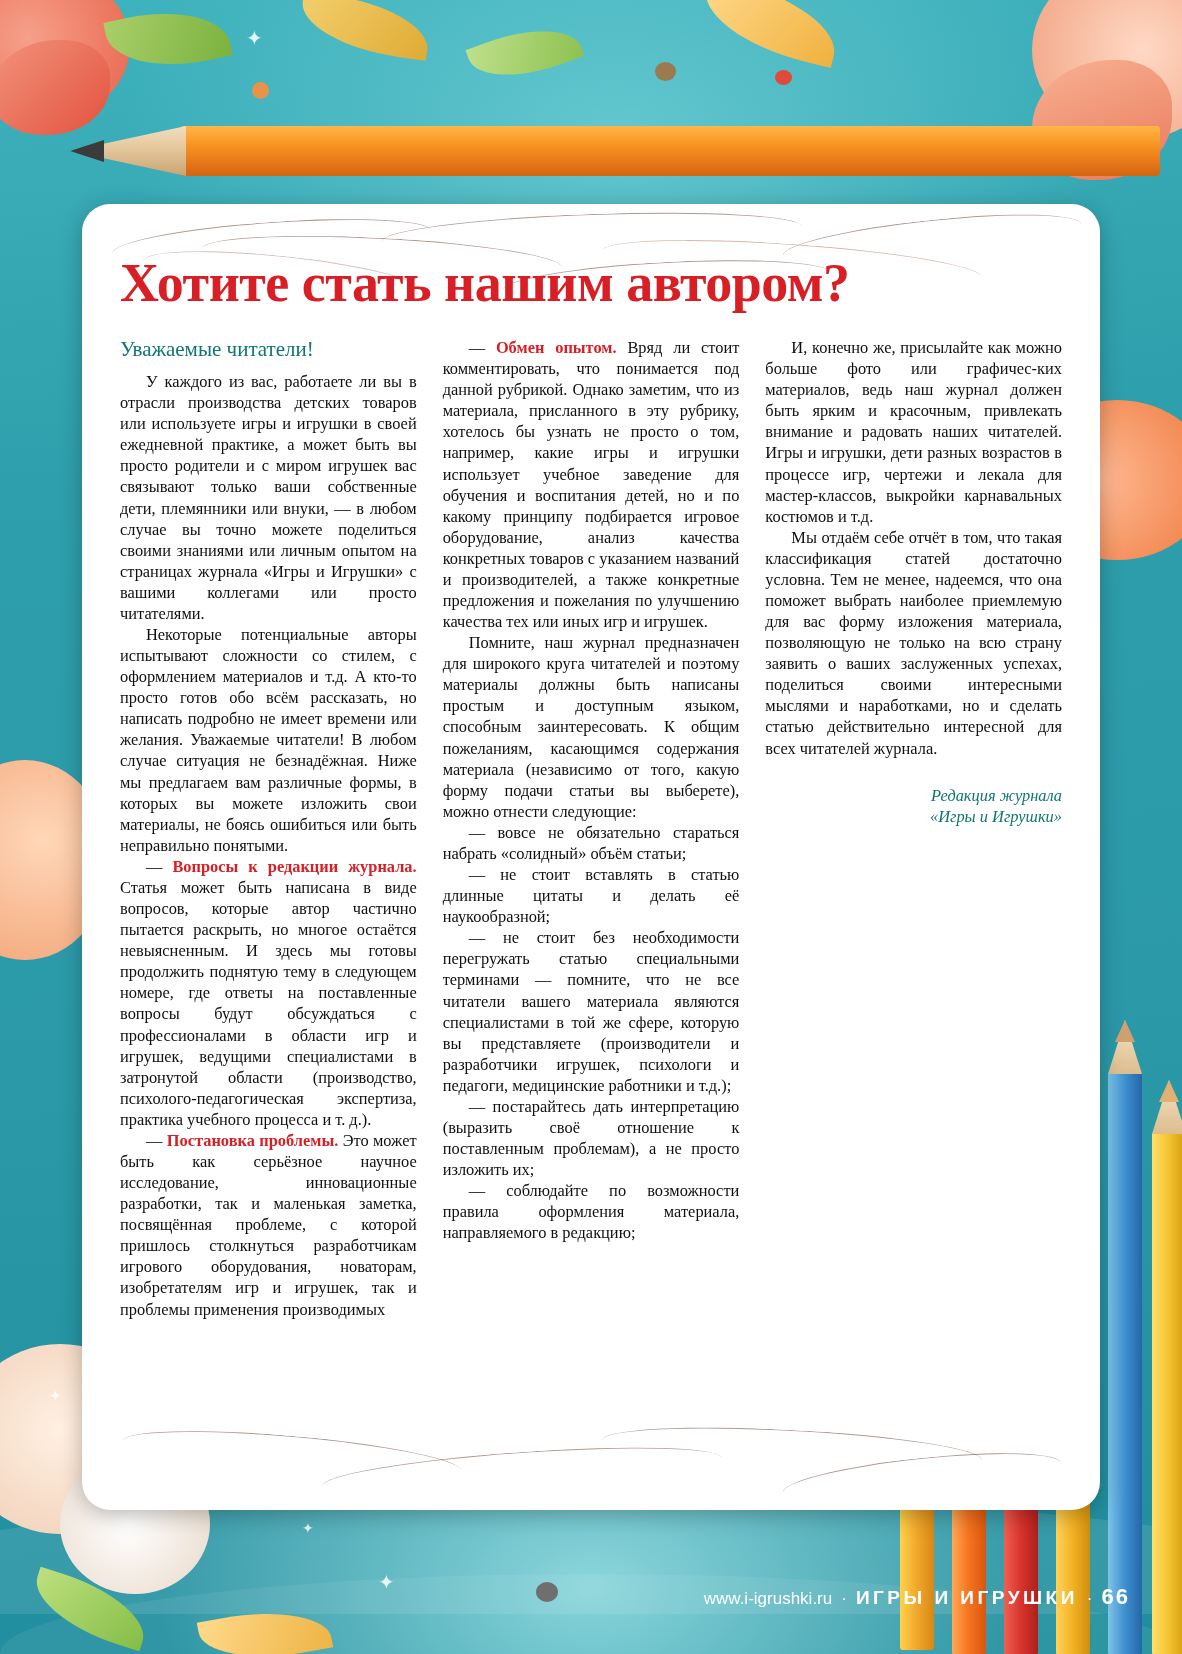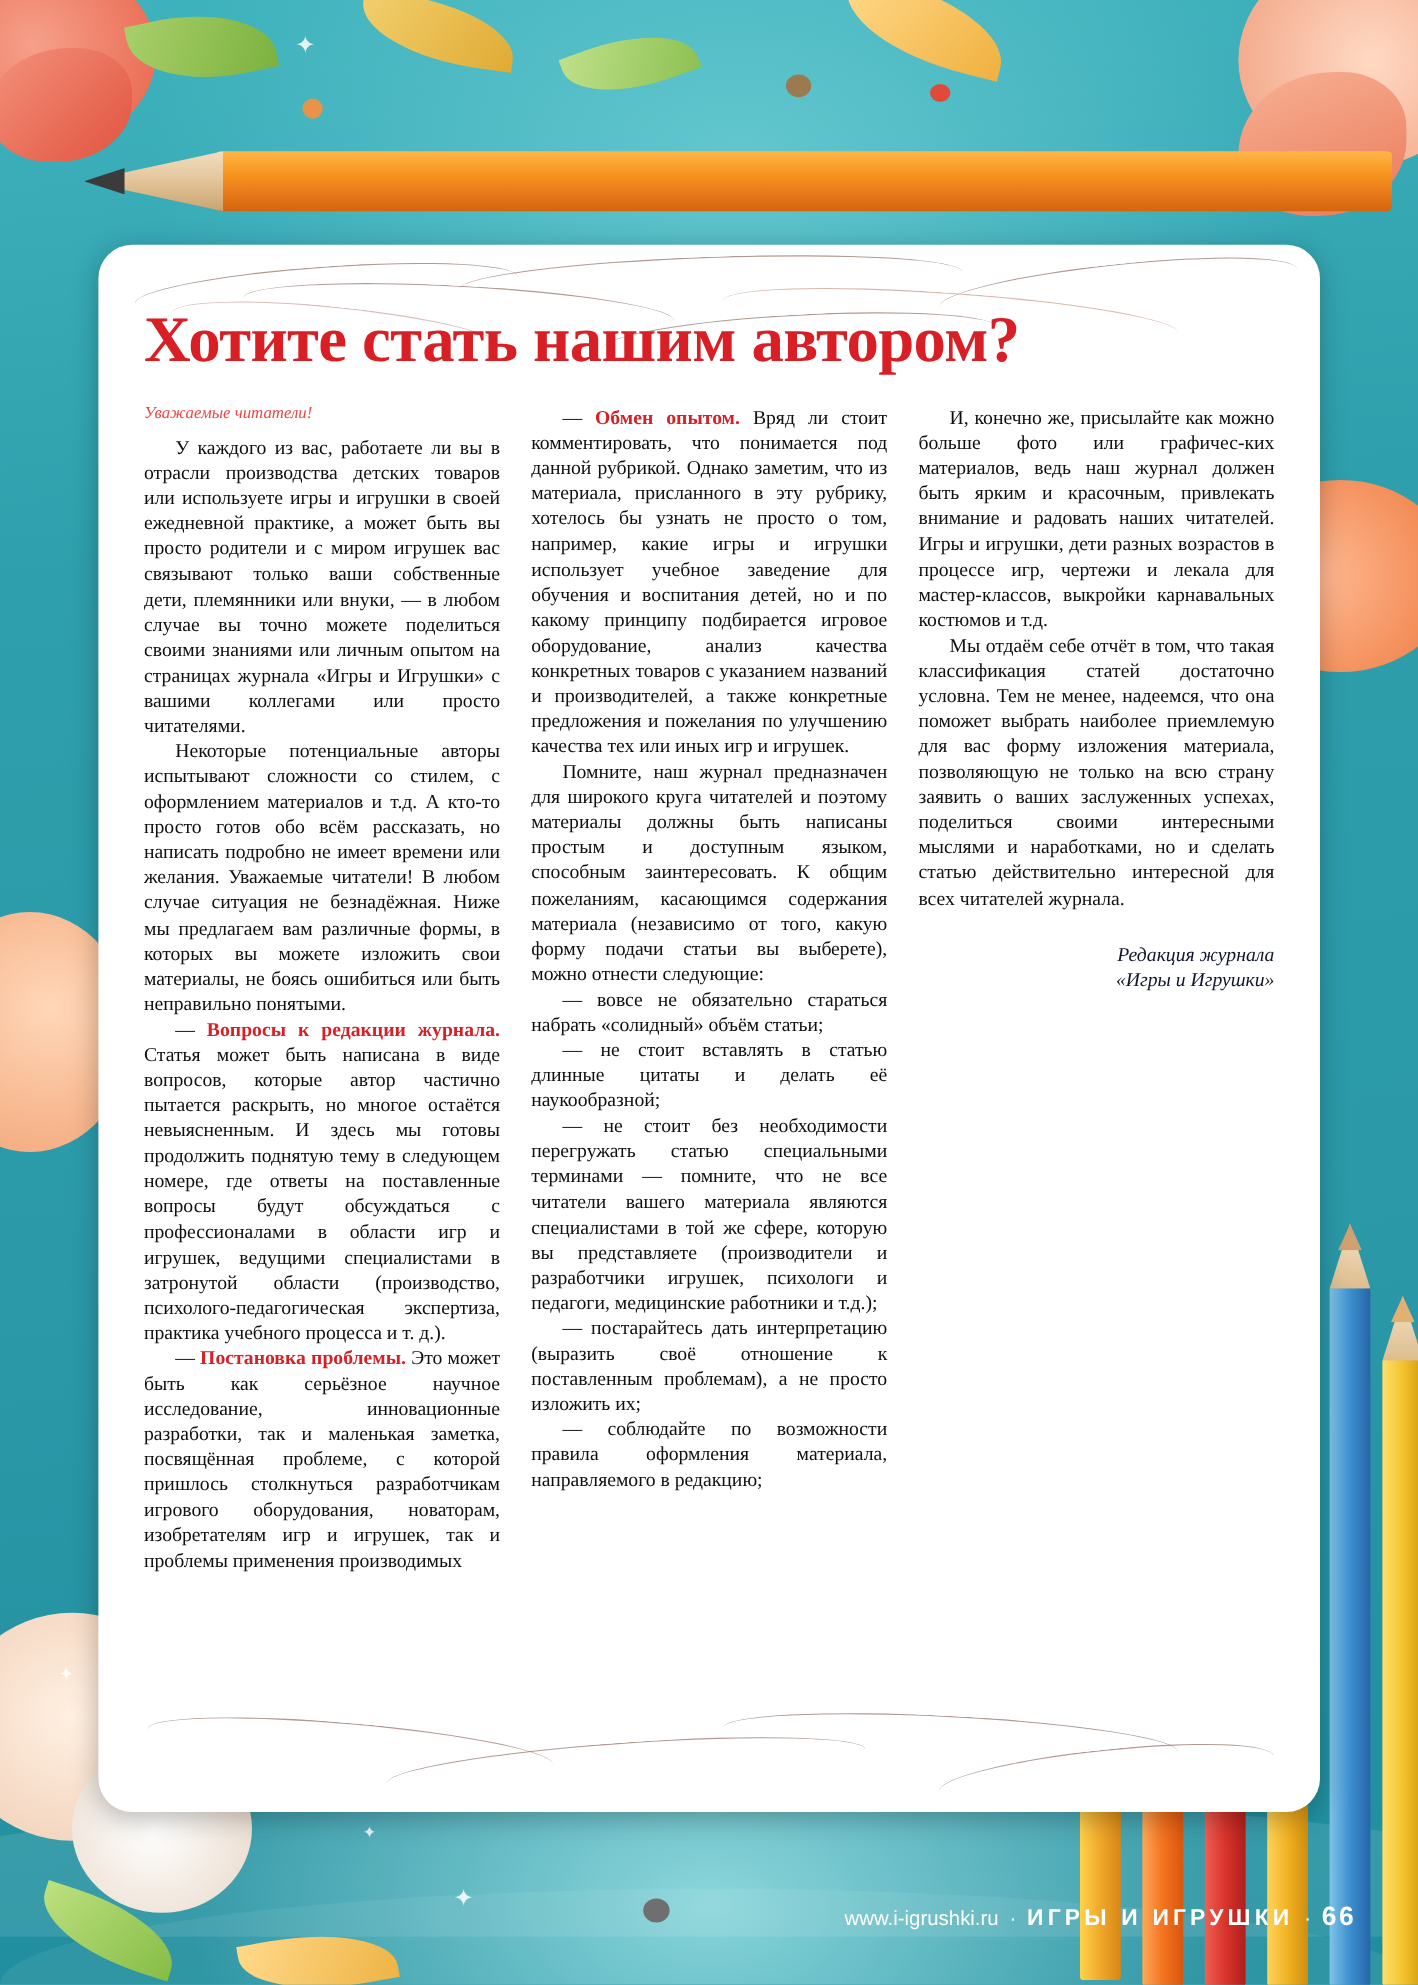--- a/index.html
+++ b/index.html
@@ -90,21 +90,21 @@
     margin:0 0 26px 0;
     font-family:"Liberation Serif", serif;
     font-weight:700; font-size:54px; line-height:1.02;
     color:#d81f26; letter-spacing:-0.5px;
   }
 
   .cols { display:flex; gap:26px; }
   .col { width:302px; }
 
   .lede {
-    font-style:italic; font-size:14px; color:#ef4444;
+    font-size:21px; color:#0f766e;
     margin:0 0 9px 0;
   }
 
   p.body {
     margin:0; text-align:justify; font-size:16.4px; line-height:1.285;
     color:#0f0f0f; hyphens:auto;
   }
   p.body + p.body { margin-top:0; }
   p.indent { text-indent:26px; }
 
@@ -115,21 +115,21 @@
 
   .rubric { color:#d81f26; font-weight:700; }
 
   .contact {
     margin-top:26px; text-align:right; font-style:italic;
     font-size:16.4px; line-height:1.3; color:#101010;
   }
   .contact .email { font-weight:700; font-style:italic; }
   .sign {
     margin-top:26px; text-align:right; font-style:italic;
-    font-size:16.4px; line-height:1.3; color:#0f172a;
+    font-size:16.4px; line-height:1.3; color:#0f766e;
   }
 
   
   .footer {
     position:absolute; right:52px; bottom:44px;
     display:flex; align-items:baseline; gap:9px;
     color:#ffffff; font-family:"Liberation Sans", sans-serif;
   }
   .footer .site { font-size:17px; }
   .footer .sep { font-size:17px; }

